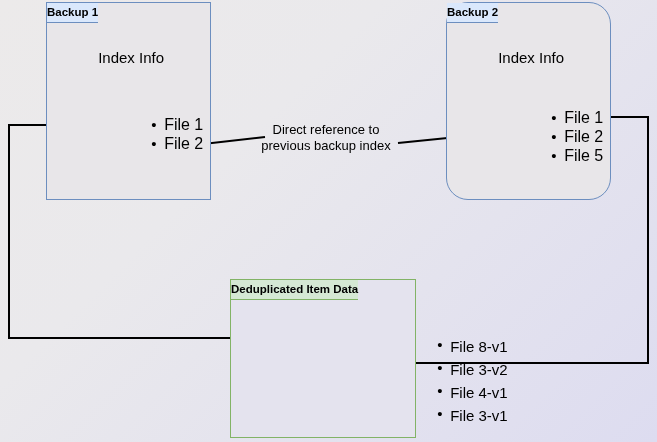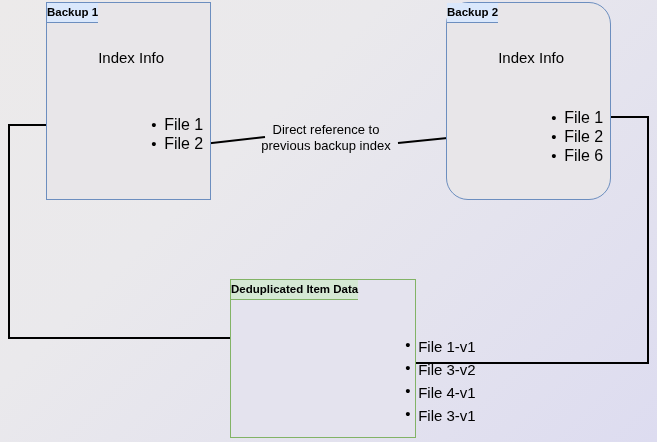--- a/index.html
+++ b/index.html
@@ -94,21 +94,21 @@
     line-height: 19px;
   }
   #backup1-files { left: 52px; top: 112px; }
   #backup2-files { left: 52px; top: 105px; }
   #dedup-files   { left: 46px; top: 55px; font-size: 15px; }
   #dedup-files li { line-height: 23px; }
 
   
   #node-backup1 { left: 46px;  top: 2px;   width: 165px; height: 198px; }
   #node-backup2 { left: 446px; top: 2px;   width: 165px; height: 198px; border-radius: 22px; }
-  #node-dedup   { left: 230px; top: 279px; width: 186px; height: 159px; }
+  #node-dedup   { left: 230px; top: 279px; width: 186px; height: 159px; gap: 32px; }
 
   
   .edge-label {
     position: absolute;
     text-align: center;
     font-size: 13px;
     line-height: 16px;
     color: #000;
     white-space: pre;
   }
@@ -158,30 +158,30 @@
     </div>
   </div>
 
   <div id="node-backup2" class="node">
     <div class="node-header">Backup 2</div>
     <div class="node-body">
       <div class="index-label">Index Info</div>
       <ul id="backup2-files" class="file-list">
         <li>File 1</li>
         <li>File 2</li>
-        <li>File 6</li>
+        <li>File 5</li>
       </ul>
     </div>
   </div>
 
   <div id="node-dedup" class="node green">
     <div class="node-header">Deduplicated Item Data</div>
     <div class="node-body">
       <ul id="dedup-files" class="file-list">
-        <li>File 1-v1</li>
+        <li>File 8-v1</li>
         <li>File 3-v2</li>
         <li>File 4-v1</li>
         <li>File 3-v1</li>
       </ul>
     </div>
   </div>
 
 </div>
 
 </body></html>

